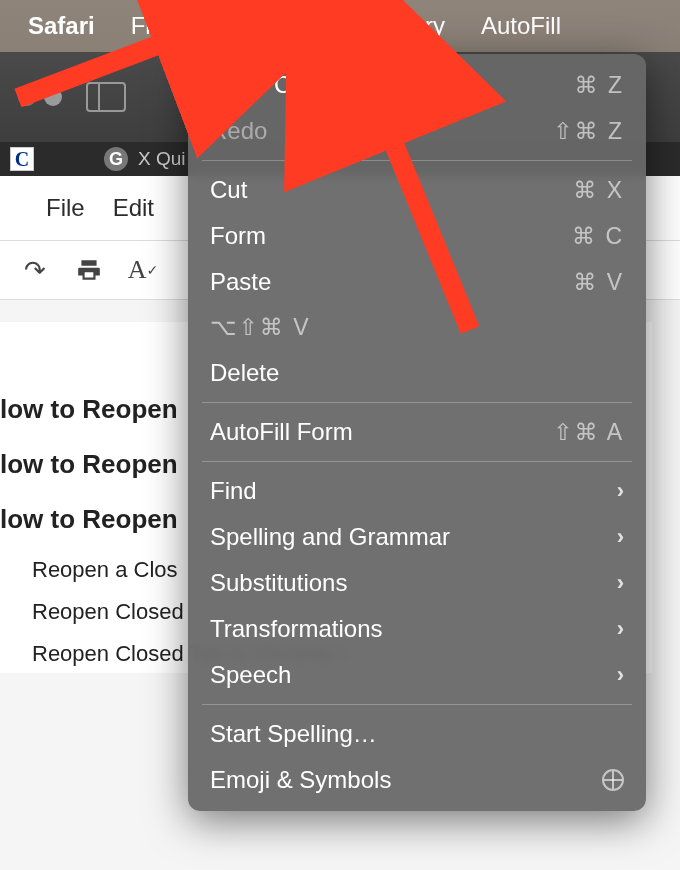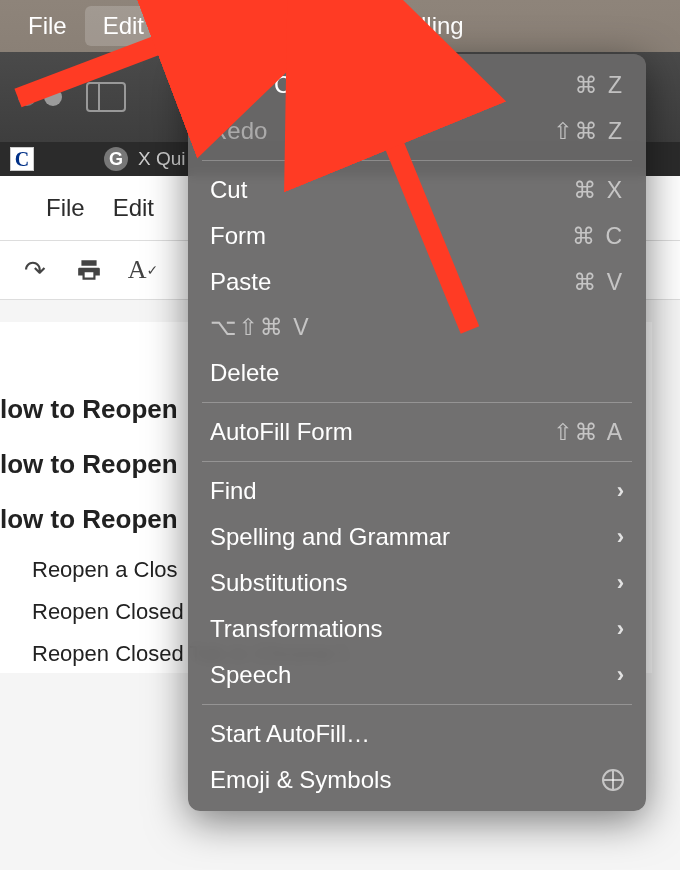--- a/index.html
+++ b/index.html
@@ -39,25 +39,26 @@
   .globe { width:22px; height:22px; border:2px solid rgba(255,255,255,0.6); border-radius:50%; position:relative;}
   .globe::before{content:"";position:absolute;left:0;right:0;top:50%;height:2px;background:rgba(255,255,255,0.6);transform:translateY(-1px);}
   .globe::after{content:"";position:absolute;top:0;bottom:0;left:50%;width:2px;background:rgba(255,255,255,0.6);transform:translateX(-1px);}
 
   .arrow-layer { position:absolute; left:0; top:0; pointer-events:none; z-index:50;}
 </style>
 </head>
 <body>
 
 <div class="menubar">
+  <div class="item bold">Safari</div>
   <div class="item">File</div>
   <div class="item active">Edit</div>
   <div class="item">View</div>
   <div class="item">History</div>
-  <div class="item">Spelling</div>
+  <div class="item">AutoFill</div>
 </div>
 
 <div class="toolbar">
   <div class="traffic">
     <div class="dot g1"></div>
     <div class="dot g2"></div>
   </div>
   <div class="sidebar-toggle"></div>
 </div>
 
@@ -141,21 +142,21 @@
   <div class="drow">
     <span>Transformations</span>
     <span class="chev">›</span>
   </div>
   <div class="drow">
     <span>Speech</span>
     <span class="chev">›</span>
   </div>
   <div class="sep"></div>
   <div class="drow">
-    <span>Start AutoFill…</span>
+    <span>Start Spelling…</span>
       <span></span>
   </div>
   <div class="drow">
     <span>Emoji &amp; Symbols</span>
     <span class="globe"></span>
   </div>
 </div>
 
 <svg class="arrow-layer" width="680" height="870">
   <defs>

